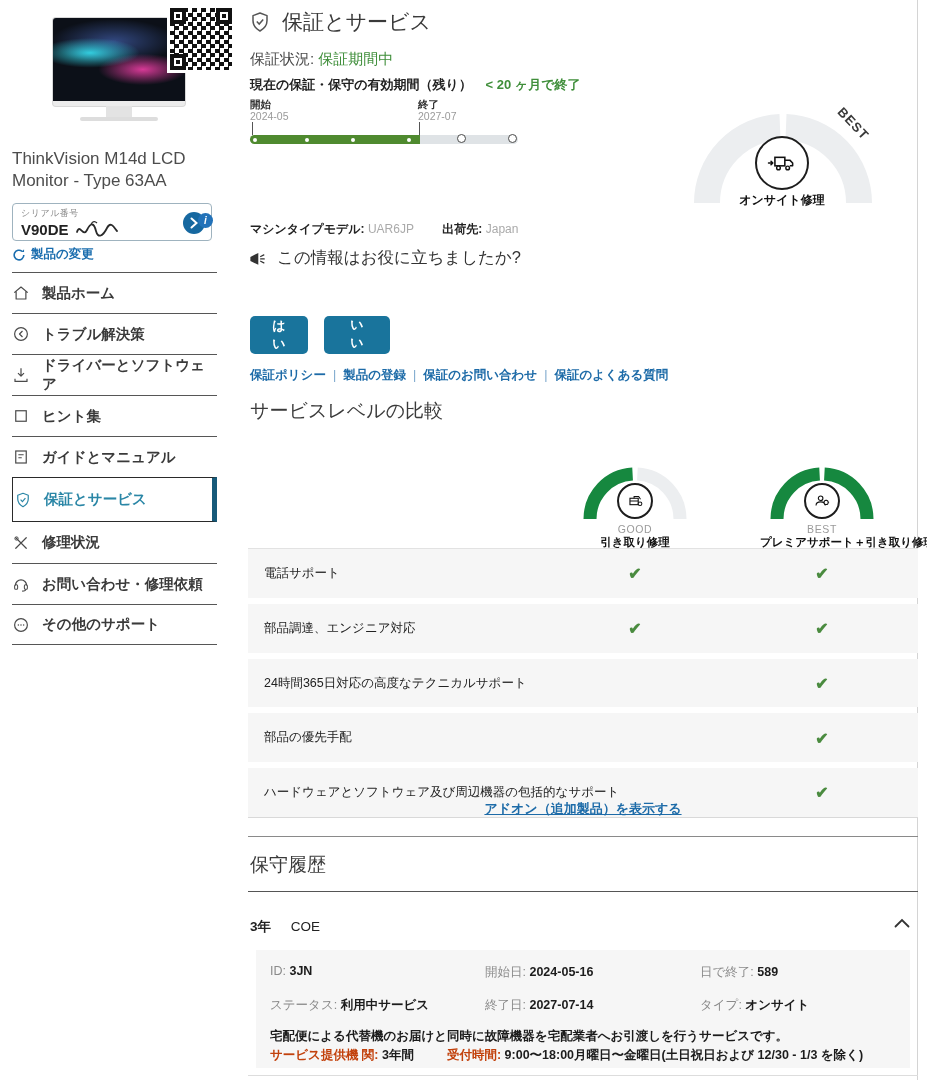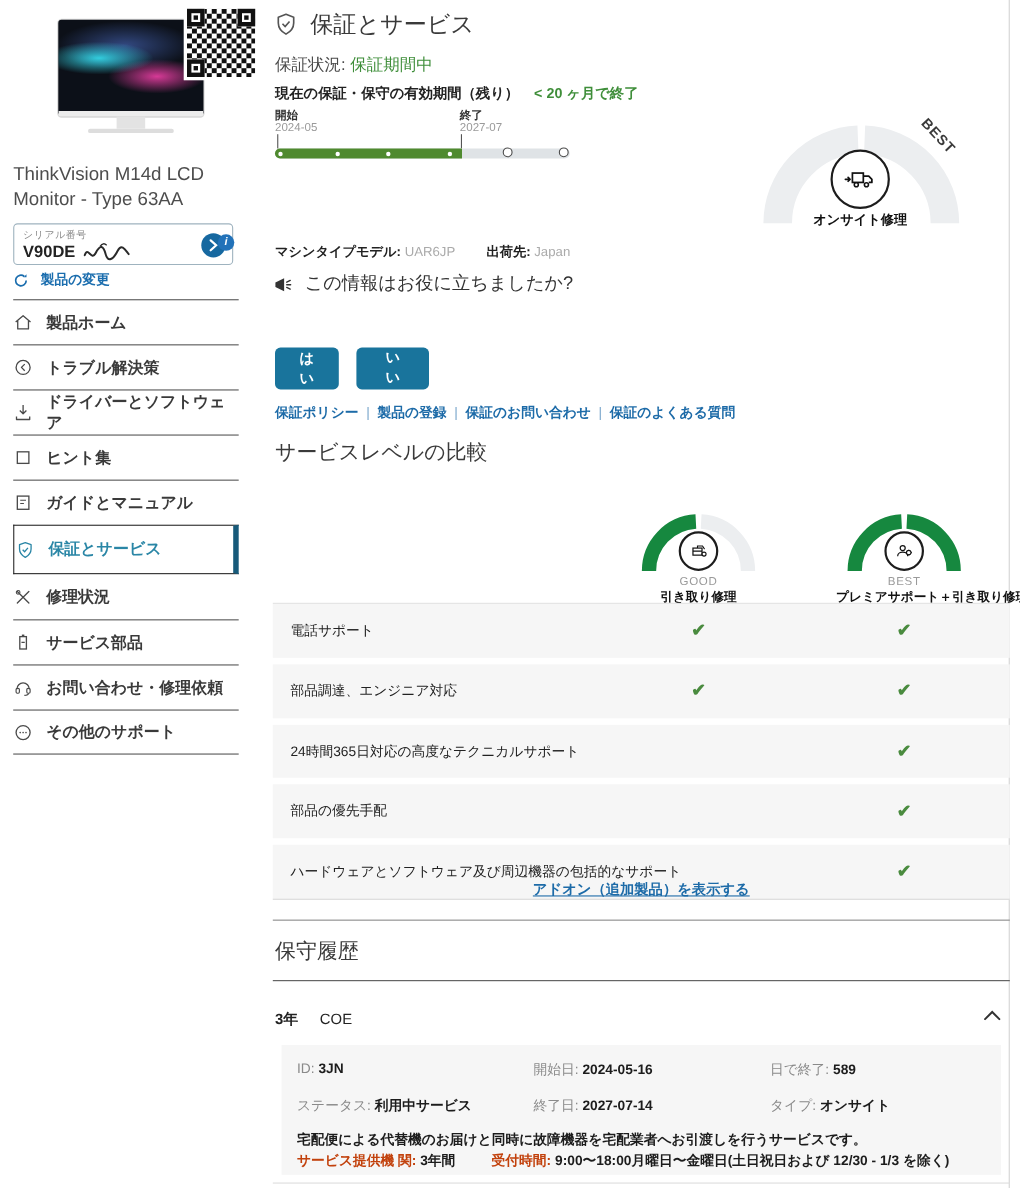--- a/index.html
+++ b/index.html
@@ -23,21 +23,21 @@
       conic-gradient(#111 25%, #fff 0 50%, #111 0 75%, #fff 0) 0 0/9px 9px; outline:3px solid #fff; }
   .finder { position:absolute; width:16px; height:16px; border:4px solid #111; background:#fff; }
   .finder::after { content:""; position:absolute; left:2px; top:2px; width:4px; height:4px; background:#111; }
   #product-name { position:absolute; left:12px; top:148px; width:215px; font-size:17px; line-height:1.28; color:#4d4d4d; }
   #serial-box { position:absolute; left:12px; top:203px; width:200px; height:38px; border:1px solid #9fb3bf; border-radius:4px; background:#fff; padding:3px 8px; }
   #serial-box .s-label { font-size:9px; color:#8a8a8a; letter-spacing:.5px; }
   #serial-box .s-row { display:flex; align-items:center; gap:6px; }
   #serial-box .s-val { font-size:15px; font-weight:bold; color:#222; }
   #serial-go { position:absolute; right:6px; top:8px; width:22px; height:22px; border-radius:50%; background:#1668a0; display:flex; align-items:center; justify-content:center; }
   #serial-info { position:absolute; left:198px; top:213px; width:15px; height:15px; border-radius:50%; background:#2272b9; color:#fff; font-size:10px; font-weight:bold; text-align:center; line-height:15px; font-style:italic; }
-  #change-product { position:absolute; left:12px; top:246px; display:flex; align-items:center; gap:11px; color:#1a6dae; font-size:12.5px; font-weight:bold; cursor:pointer; }
+  #change-product { position:absolute; left:12px; top:246px; display:flex; align-items:center; gap:5px; color:#1a6dae; font-size:12.5px; font-weight:bold; cursor:pointer; }
 
   #nav { position:absolute; left:12px; top:272px; width:205px; }
   .nav-item { display:flex; align-items:center; gap:12px; height:41px; border-top:1px solid #565656; cursor:pointer; }
   .nav-item:last-child { border-bottom:1px solid #565656; }
   .nav-lbl { font-size:14.5px; font-weight:bold; color:#3a3a3a; }
   .nav-item.sel { border:1px solid #2a2a2a; border-right:5px solid #175a7a; height:45px; padding-left:1px; }
   .nav-item.sel + .nav-item { border-top:none; }
   .nav-item.sel .nav-lbl { color:#2a86a6; }
   .nav-ico { width:18px; height:18px; flex:0 0 18px; }
 
@@ -211,30 +211,20 @@
       <span class="nav-lbl">保証とサービス</span>
     </div>
     <div class="nav-item">
       <span class="nav-ico">
           <svg viewBox="0 0 24 24" width="18" height="18">
             <path d="M5 5l14 14M19 5L5 19" stroke="#4a4a4a" stroke-width="1.6" fill="none" stroke-linecap="round"></path>
             <circle cx="6" cy="6" r="2.2" stroke="#4a4a4a" stroke-width="1.3" fill="none"></circle>
           </svg>
         </span>
       <span class="nav-lbl">修理状況</span>
-    </div>
-    <div class="nav-item">
-      <span class="nav-ico">
-          <svg viewBox="0 0 24 24" width="18" height="18">
-            <rect x="8" y="5" width="8" height="15" stroke="#4a4a4a" stroke-width="1.6" fill="none"></rect>
-            <rect x="10.5" y="2.5" width="3" height="2.5" fill="#4a4a4a"></rect>
-            <path d="M10 12h4" stroke="#4a4a4a" stroke-width="1.4"></path>
-          </svg>
-        </span>
-      <span class="nav-lbl">サービス部品</span>
     </div>
     <div class="nav-item">
       <span class="nav-ico">
           <svg viewBox="0 0 24 24" width="18" height="18">
             <path d="M4.5 14a7.5 7.5 0 0 1 15 0" stroke="#4a4a4a" stroke-width="1.6" fill="none"></path>
             <rect x="3.5" y="13" width="4" height="6" rx="1.5" stroke="#4a4a4a" stroke-width="1.4" fill="none"></rect>
             <rect x="16.5" y="13" width="4" height="6" rx="1.5" stroke="#4a4a4a" stroke-width="1.4" fill="none"></rect>
             <path d="M18.5 19c0 2-2.5 2.5-5 2.5" stroke="#4a4a4a" stroke-width="1.4" fill="none"></path>
           </svg>
         </span>

